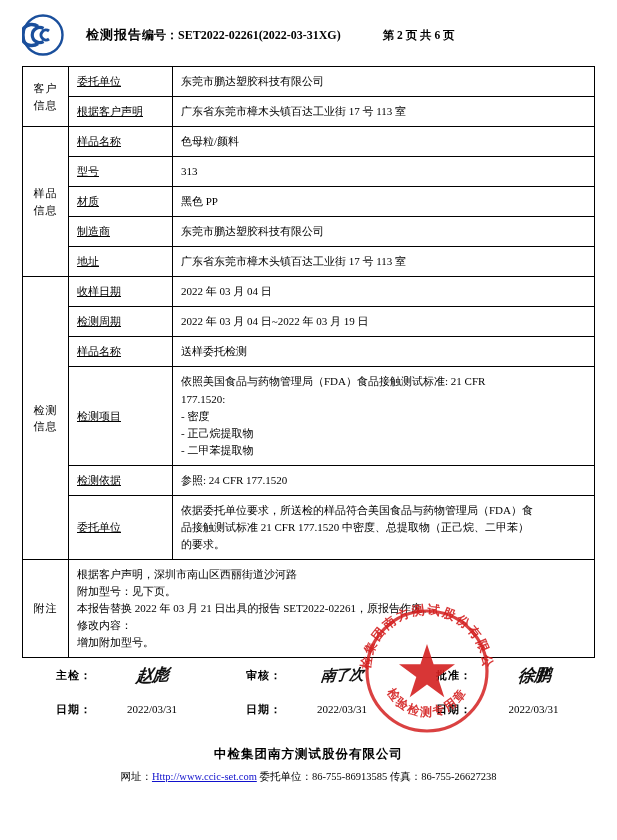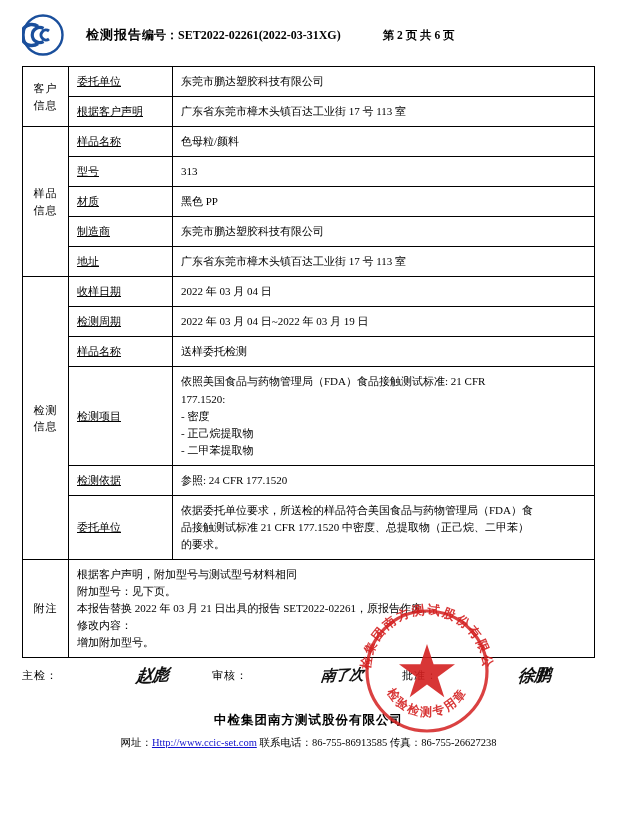--- a/index.html
+++ b/index.html
@@ -108,21 +108,21 @@
     width: 573px;
     table-layout: fixed;
   }
   table.sig td {
     border: none;
     font-size: 11px;
     padding: 0;
     vertical-align: middle;
     height: 34px;
   }
-  .sig-label { width: 62px; text-align: left; letter-spacing: 1px;}
+  .sig-label { width: 62px; text-align: right; letter-spacing: 1px; font-weight: bold;}
   .sig-value { text-align: center; position: relative; }
   .hand {
     font-family: "Liberation Serif", serif;
     font-size: 17px;
     font-style: italic;
     font-weight: bold;
     color: #111;
     letter-spacing: -1px;
     transform: skewX(-8deg) rotate(-3deg);
     display: inline-block;
@@ -262,21 +262,21 @@
           <div>品接触测试标准 21 CFR 177.1520 中密度、总提取物（正己烷、二甲苯）</div>
           <div>的要求。</div>
         </td>
       </tr>
 
       <tr>
         <td class="sect">
           <span class="l">附注</span>
         </td>
         <td class="remark-body" colspan="2">
-          <div>根据客户声明，附加型号与测试型号材料相同</div>
+          <div>根据客户声明，深圳市南山区西丽街道沙河路</div>
           <div>附加型号：见下页。</div>
           <div>本报告替换 2022 年 03 月 21 日出具的报告 SET2022-02261，原报告作废。</div>
           <div>修改内容：</div>
           <div>增加附加型号。</div>
         </td>
       </tr>
     </tbody>
   </table>
 
   <div class="sig-wrap">
@@ -308,26 +308,34 @@
       </colgroup>
       <tbody>
         <tr>
           <td class="sig-label">主检：</td>
           <td class="sig-value"><span class="hand">赵彪</span></td>
           <td class="sig-label">审核：</td>
           <td class="sig-value"><span class="hand small">南了次</span></td>
           <td class="sig-label">批准：</td>
           <td class="sig-value"><span class="hand">徐鹏</span></td>
         </tr>
+        <tr>
+          <td class="sig-label">日期：</td>
+          <td class="date-val">2022/03/31</td>
+          <td class="sig-label">日期：</td>
+          <td class="date-val">2022/03/31</td>
+          <td class="sig-label">日期：</td>
+          <td class="date-val">2022/03/31</td>
+        </tr>
       </tbody>
     </table>
   </div>
 
   <div class="footer">
     <div class="f-company">中检集团南方测试股份有限公司</div>
     <div>
       <span>网址：</span><span class="url">Http://www.ccic-set.com</span>
-      <span>联系电话：</span><span>86-755-86913585</span>
+      <span>委托单位：</span><span>86-755-86913585</span>
       <span>传真：</span><span>86-755-26627238</span>
     </div>
   </div>
 
 </div>
 
 </body></html>

